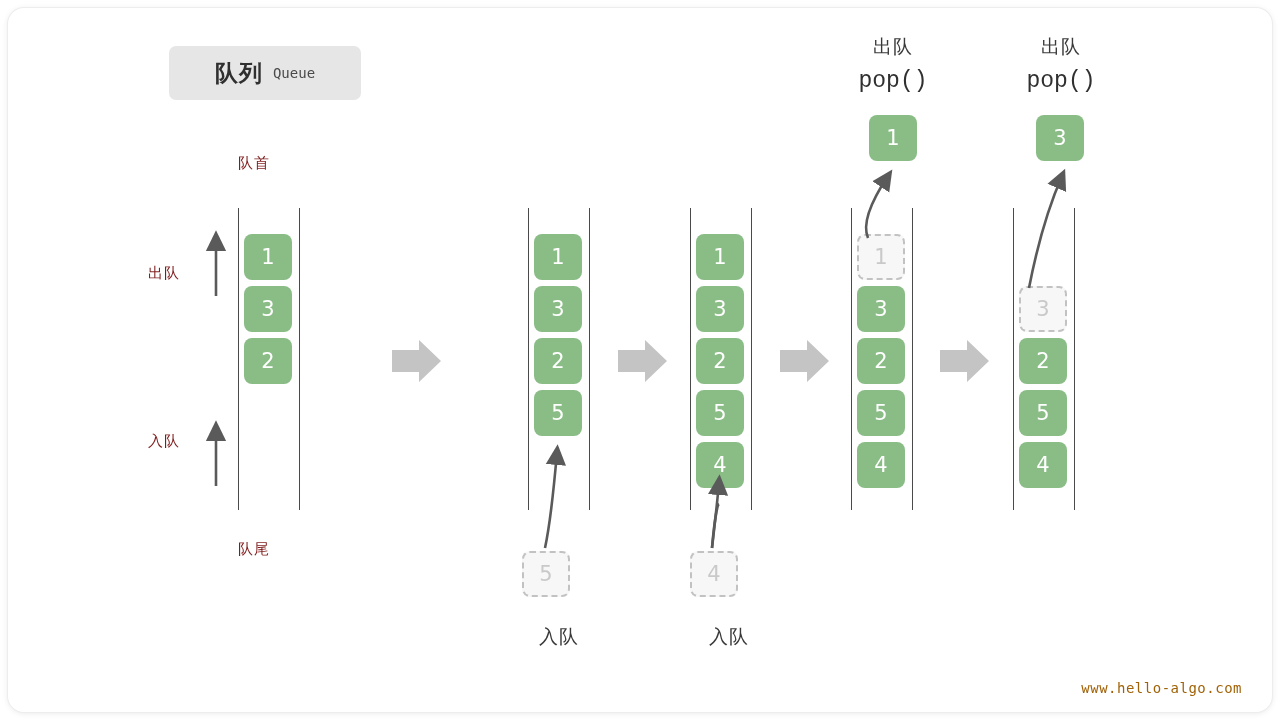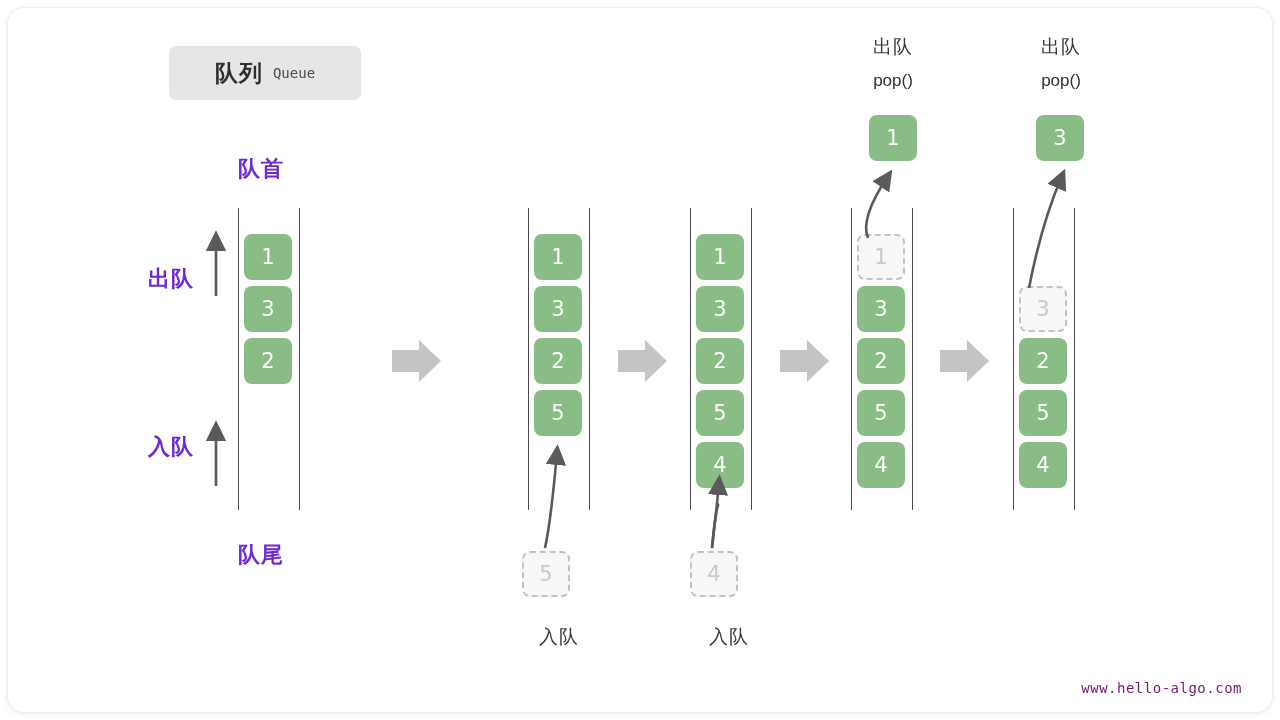--- a/index.html
+++ b/index.html
@@ -49,42 +49,42 @@
   }
   #title-badge .en {
     font-family: "DejaVu Sans Mono", "Liberation Mono", monospace;
     font-size: 14px;
     color: #4a4a4a;
   }
 
   
   .cn-bold {
     position: absolute;
-    font-size: 22px;
-    font-weight: bold;
-    color: #6d28d9;
+    font-size: 15px;
+    font-weight: normal;
+    color: #7f1d1d;
     white-space: nowrap;
     letter-spacing: 1px;
   }
   .op-label {
     position: absolute;
     text-align: center;
     white-space: nowrap;
     line-height: 34px;
   }
   .op-label .cn {
     display: block;
     font-size: 19px;
     color: #3a3a3a;
     letter-spacing: 1px;
   }
   .op-label .code {
     display: block;
-    font-family: Liberation Sans, sans-serif;
-    font-size: 17px;
+    font-family: Liberation Mono, monospace;
+    font-size: 23px;
     color: #303030;
   }
   .op-label .code .num { color: #2f8a4a; font-weight: bold; }
 
   
   .rail {
     position: absolute;
     width: 1px;
     background: #4a4a4a;
   }
@@ -111,21 +111,21 @@
     position: absolute;
   }
 
   
   #watermark {
     position: absolute;
     right: 38px;
     bottom: 24px;
     font-family: "DejaVu Sans Mono", "Liberation Mono", monospace;
     font-size: 14px;
-    color: #701a75;
+    color: #a16207;
     letter-spacing: 0.5px;
   }
 
   svg.overlay {
     position: absolute;
     left: 0;
     top: 0;
     width: 1280px;
     height: 720px;
     pointer-events: none;

